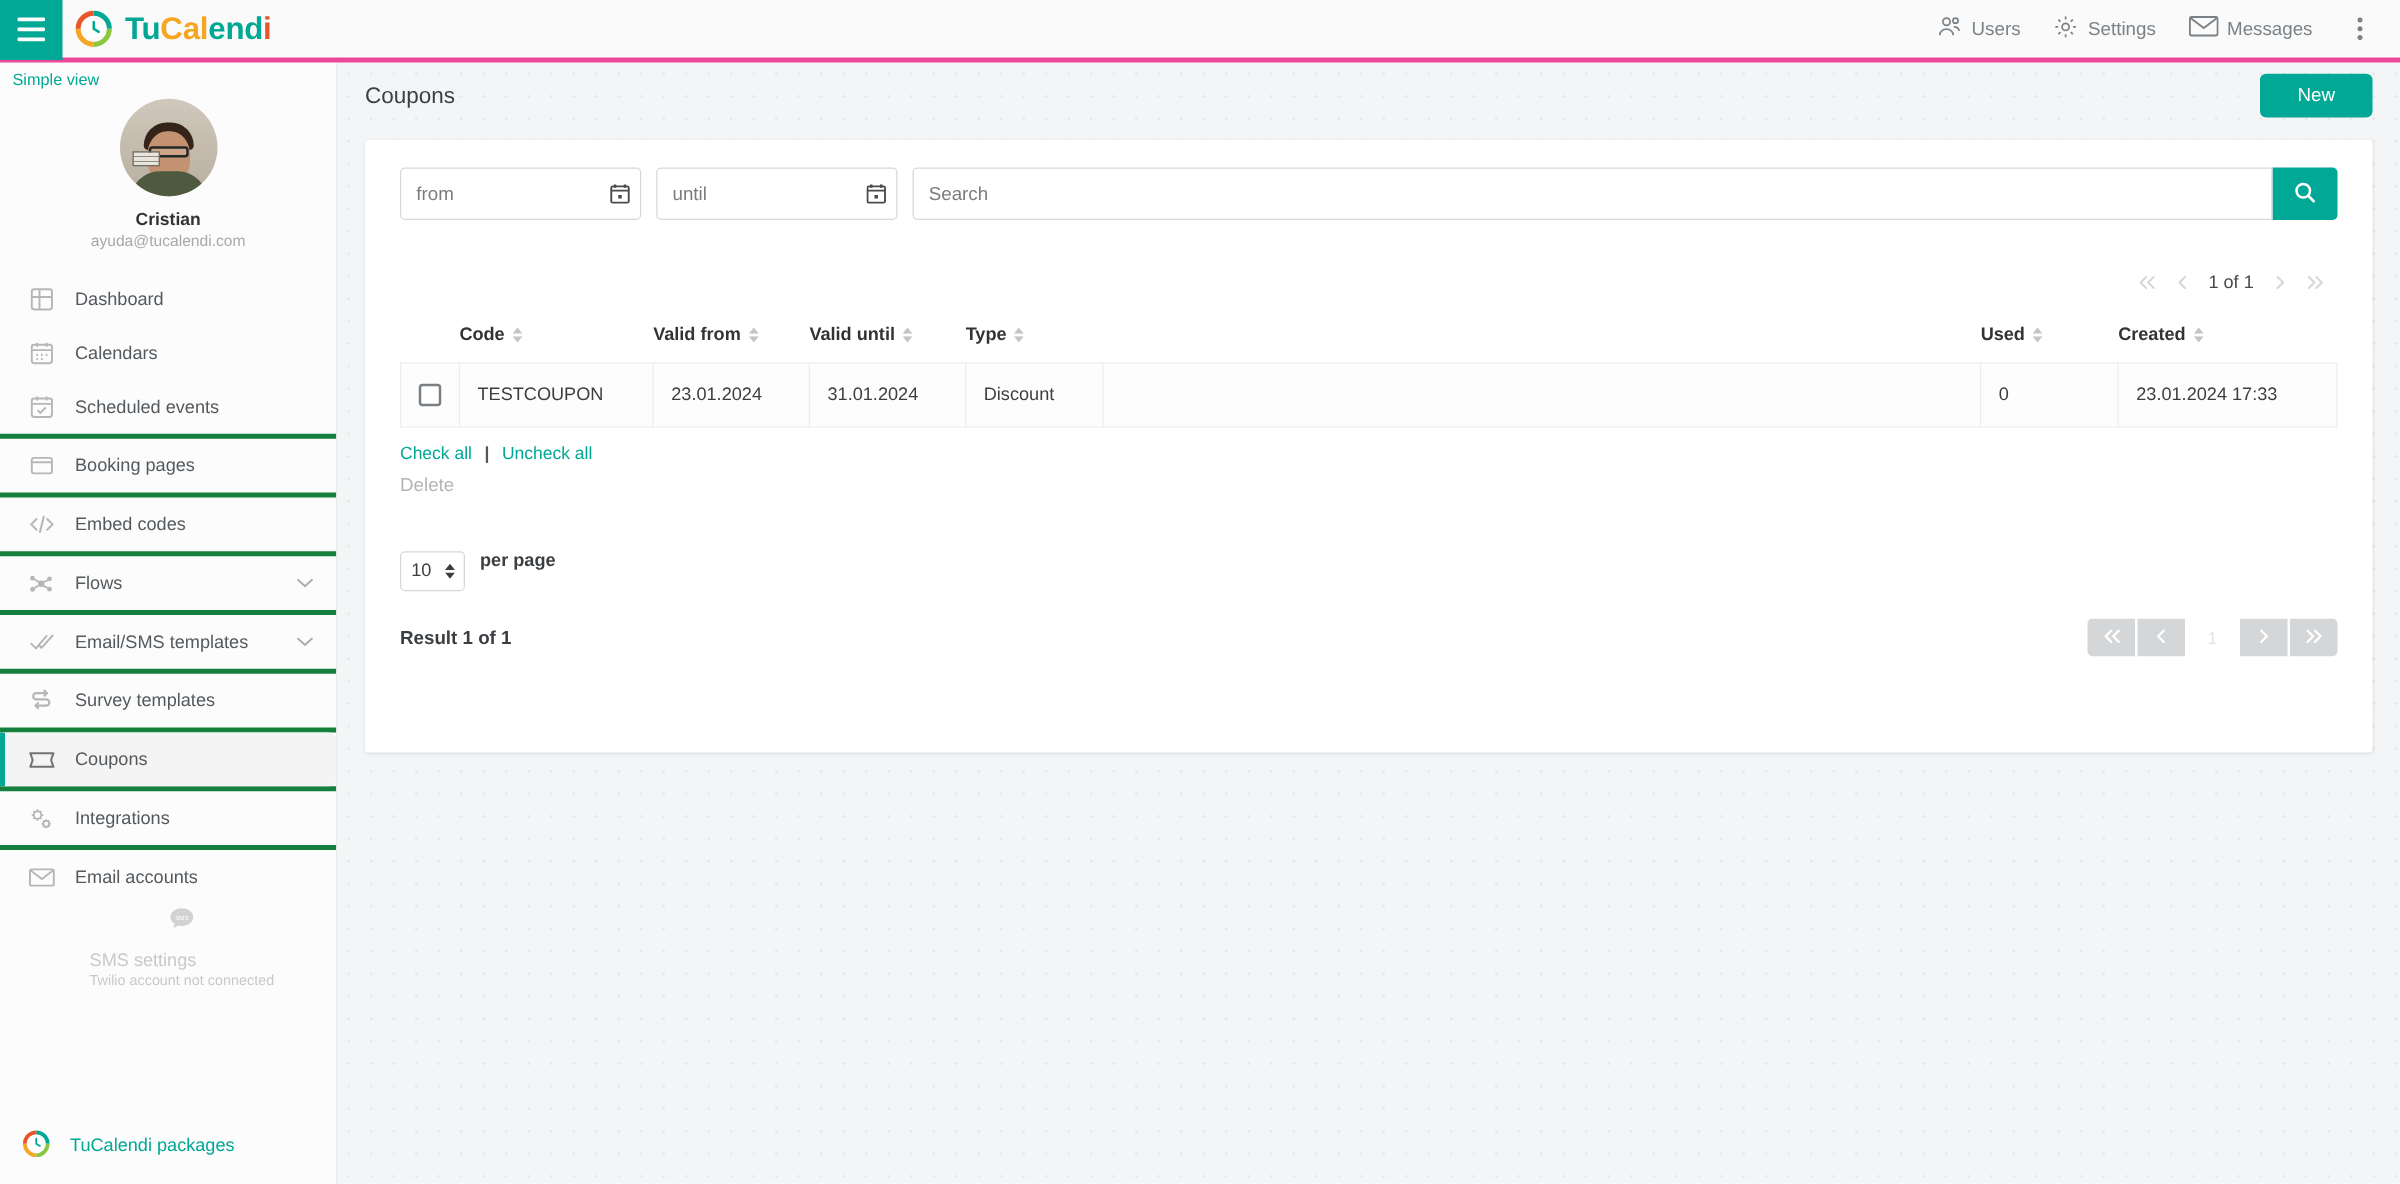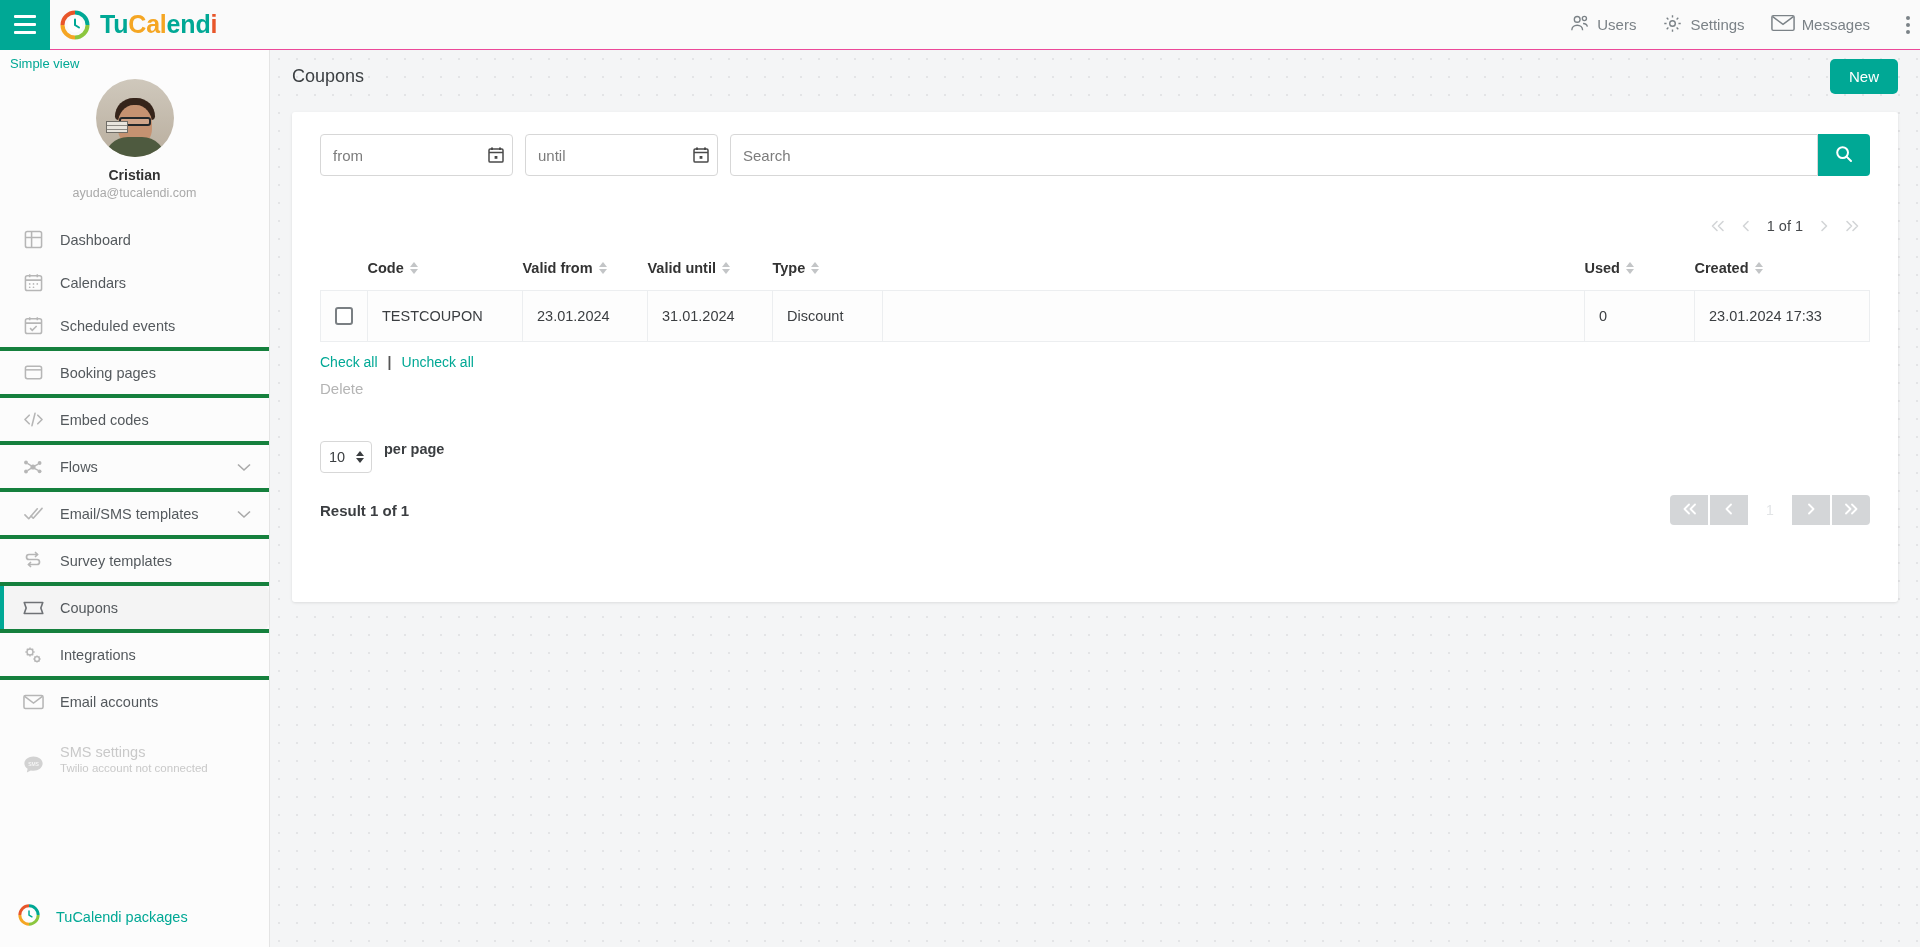--- a/index.html
+++ b/index.html
@@ -8,42 +8,42 @@
     font-family: "Liberation Sans", sans-serif;
     background: #ffffff;
     overflow: hidden;
   }
 
   
   .topbar {
     position: absolute; top: 0; left: 0;
     width: 1920px; height: 50px;
     background: #fafafa;
-    border-bottom: 1px solid #ec4899;
+    border-bottom: 4px solid #ec4899;
     display: flex; align-items: center;
     z-index: 20;
   }
   .hamburger {
     width: 50px; height: 50px;
     background: #00a895;
     display: flex; flex-direction: column;
     align-items: center; justify-content: center;
     gap: 5px; cursor: pointer; flex: 0 0 auto;
   }
   .hamburger span { display:block; width: 22px; height: 3px; background: #fff; border-radius: 1px; }
 
   .brand { display: flex; align-items: center; gap: 10px; margin-left: 10px; cursor: pointer; }
   .brand-logo { width: 30px; height: 30px; position: relative; }
   .brand-text { font-size: 25px; font-weight: bold; letter-spacing: -.2px; white-space: nowrap;}
   .bt-tu { color: #00a895; }
   .bt-cal { color: #f5a623; }
   .bt-end { color: #00a895; }
   .bt-i { color: #e8562a; }
 
-  .top-right { margin-left: auto; display: flex; align-items: center; gap: 26px; padding-right: 0; }
+  .top-right { margin-left: auto; display: flex; align-items: center; gap: 26px; padding-right: 20px; }
   .top-item { display: flex; align-items: center; gap: 7px; color: #7b8287; font-size: 15px; cursor: pointer; }
   .kebab { display: flex; flex-direction: column; gap: 3px; padding: 6px 10px; cursor: pointer; }
   .kebab i { width: 4px; height: 4px; border-radius: 50%; background: #7b8287; display: block; }
 
   
   .sidebar {
     position: absolute; top: 50px; left: 0;
     width: 270px; height: 897px;
     background: #fcfcfc;
     border-right: 1px solid #e4e4e4;
@@ -97,21 +97,21 @@
     position: relative; border-left: 4px solid transparent;
   }
   .nav-item .ico { width: 22px; height: 22px; flex: 0 0 22px; display:flex; align-items:center; justify-content:center; color:#b6b6b6; }
   .nav-item.active {
     background: #f4f4f4; border-left-color: #00a895;
     border-top-right-radius: 6px; border-bottom-right-radius: 6px;
   }
   .nav-item.disabled { color: #c9c9c9; }
   .nav-item .chev { margin-left: auto; margin-right: 18px; color: #a9a9a9; }
   .nav-sub { font-size: 11.5px; color: #c9c9c9; line-height: 1.1; margin-top: 2px; }
-  .nav-item.two-line { height: 52px; align-items: flex-end; }
+  .nav-item.two-line { height: 52px; align-items: center; flex-direction: column; }
   .nav-label-wrap { display: flex; flex-direction: column; justify-content: center; }
 
   .packages {
     position: absolute; bottom: 0; left: 0; width: 270px;
     display: flex; align-items: center; gap: 16px;
     height: 60px; padding-left: 18px; cursor: pointer;
   }
   .packages .txt { color: #00a895; font-size: 14.5px; }
 
   
@@ -124,21 +124,21 @@
     overflow: hidden;
   }
   .page-head {
     height: 52px; display: flex; align-items: center;
     padding: 0 22px 0 22px;
   }
   .page-title { font-size: 18px; color: #3c4043; }
   .btn-new {
     margin-left: auto; background: #00a895; color: #fff;
     border: none; border-radius: 5px;
-    padding: 9px 19px; font-size: 15px; cursor: pointer;
+    padding: 9px 30px; font-size: 15px; cursor: pointer;
     font-family: inherit;
   }
 
   .card {
     margin: 10px 22px 0 22px;
     background: #fff; border-radius: 3px;
     box-shadow: 0 1px 3px rgba(0,0,0,.10);
     padding: 22px 28px 30px 28px;
     min-height: 490px;
   }

